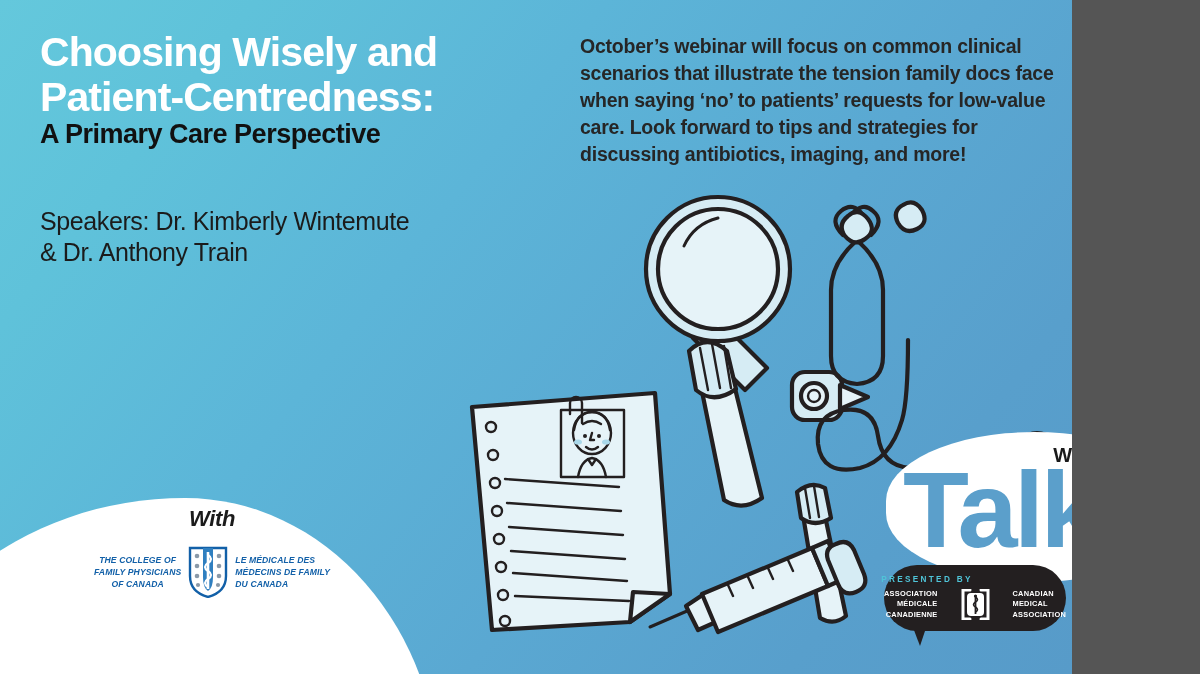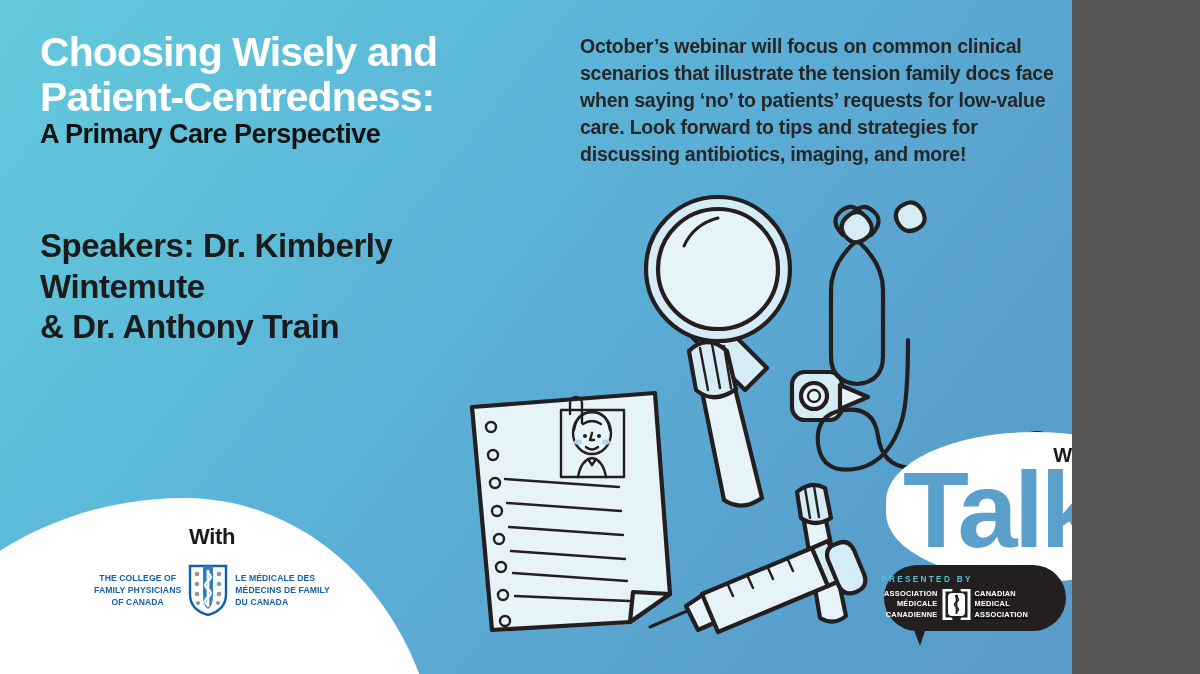--- a/index.html
+++ b/index.html
@@ -26,33 +26,33 @@
   
   .left-col { position:absolute; left:40px; top:30px; width:520px; }
   .title {
     color:#ffffff; font-weight:bold; font-size:41px; line-height:1.09;
     letter-spacing:-0.9px;
   }
   .subtitle {
     color:#111111; font-weight:bold; font-size:27px; letter-spacing:-0.5px;
   }
   .speakers {
-    color:#1b1b1b; font-weight:bold; font-size:33px; line-height:1.22;
-    letter-spacing:-0.4px; margin-top:76px;
+    color:#1b1b1b; font-weight:normal; font-size:25px; line-height:1.22;
+    letter-spacing:-0.4px; margin-top:56px;
   }
 
   
   .blurb {
     position:absolute; left:580px; top:33px; width:490px;
     color:#262626; font-weight:bold; font-size:19.5px; line-height:1.39;
     letter-spacing:-0.22px;
   }
 
   
-  .with-wrap { position:absolute; left:62px; top:524px; width:300px; text-align:center; }
+  .with-wrap { position:absolute; left:62px; top:506px; width:300px; text-align:center;font-style:italic; }
   .with-label { font-size:22px; font-weight:bold; color:#1b1b1b; letter-spacing:-0.3px; }
   .cfpc { display:flex; align-items:center; justify-content:center; gap:7px; margin-top:14px; }
   .cfpc-en { text-align:center; }
   .cfpc-fr { text-align:left; }
   .cfpc-en div, .cfpc-fr div {
     color:#1260a8; font-weight:bold; font-size:8.6px; line-height:1.42;
     letter-spacing:0.1px; white-space:nowrap;
   }
 
   
@@ -84,23 +84,23 @@
   .pill-tail {
     position:absolute; left:912px; top:625px; width:0; height:0;
     border-left:8px solid transparent; border-right:7px solid transparent;
     border-top:21px solid #231f20; z-index:4;
   }
   .pill-top {
     position:absolute; left:836px; top:575px; width:182px; text-align:center;
     color:#4fc4d8; font-weight:bold; font-size:8.2px; letter-spacing:2.3px; z-index:6;
   }
   .cma { position:absolute; left:884px; top:589px; width:182px; z-index:6;
-         display:flex; align-items:center; justify-content:flex-start; gap:4px; }
+         display:flex; align-items:center; justify-content:space-between; gap:4px; }
   .cma-fr { text-align:right; }
-  .cma-en { text-align:left;text-decoration:underline; }
+  .cma-en { text-align:left; }
   .cma-fr div, .cma-en div {
     color:#ffffff; font-weight:bold; font-size:7.4px; line-height:1.38;
     letter-spacing:0.25px; white-space:nowrap;
   }
 </style>
 </head>
 <body>
 
 <div id="banner">
 

